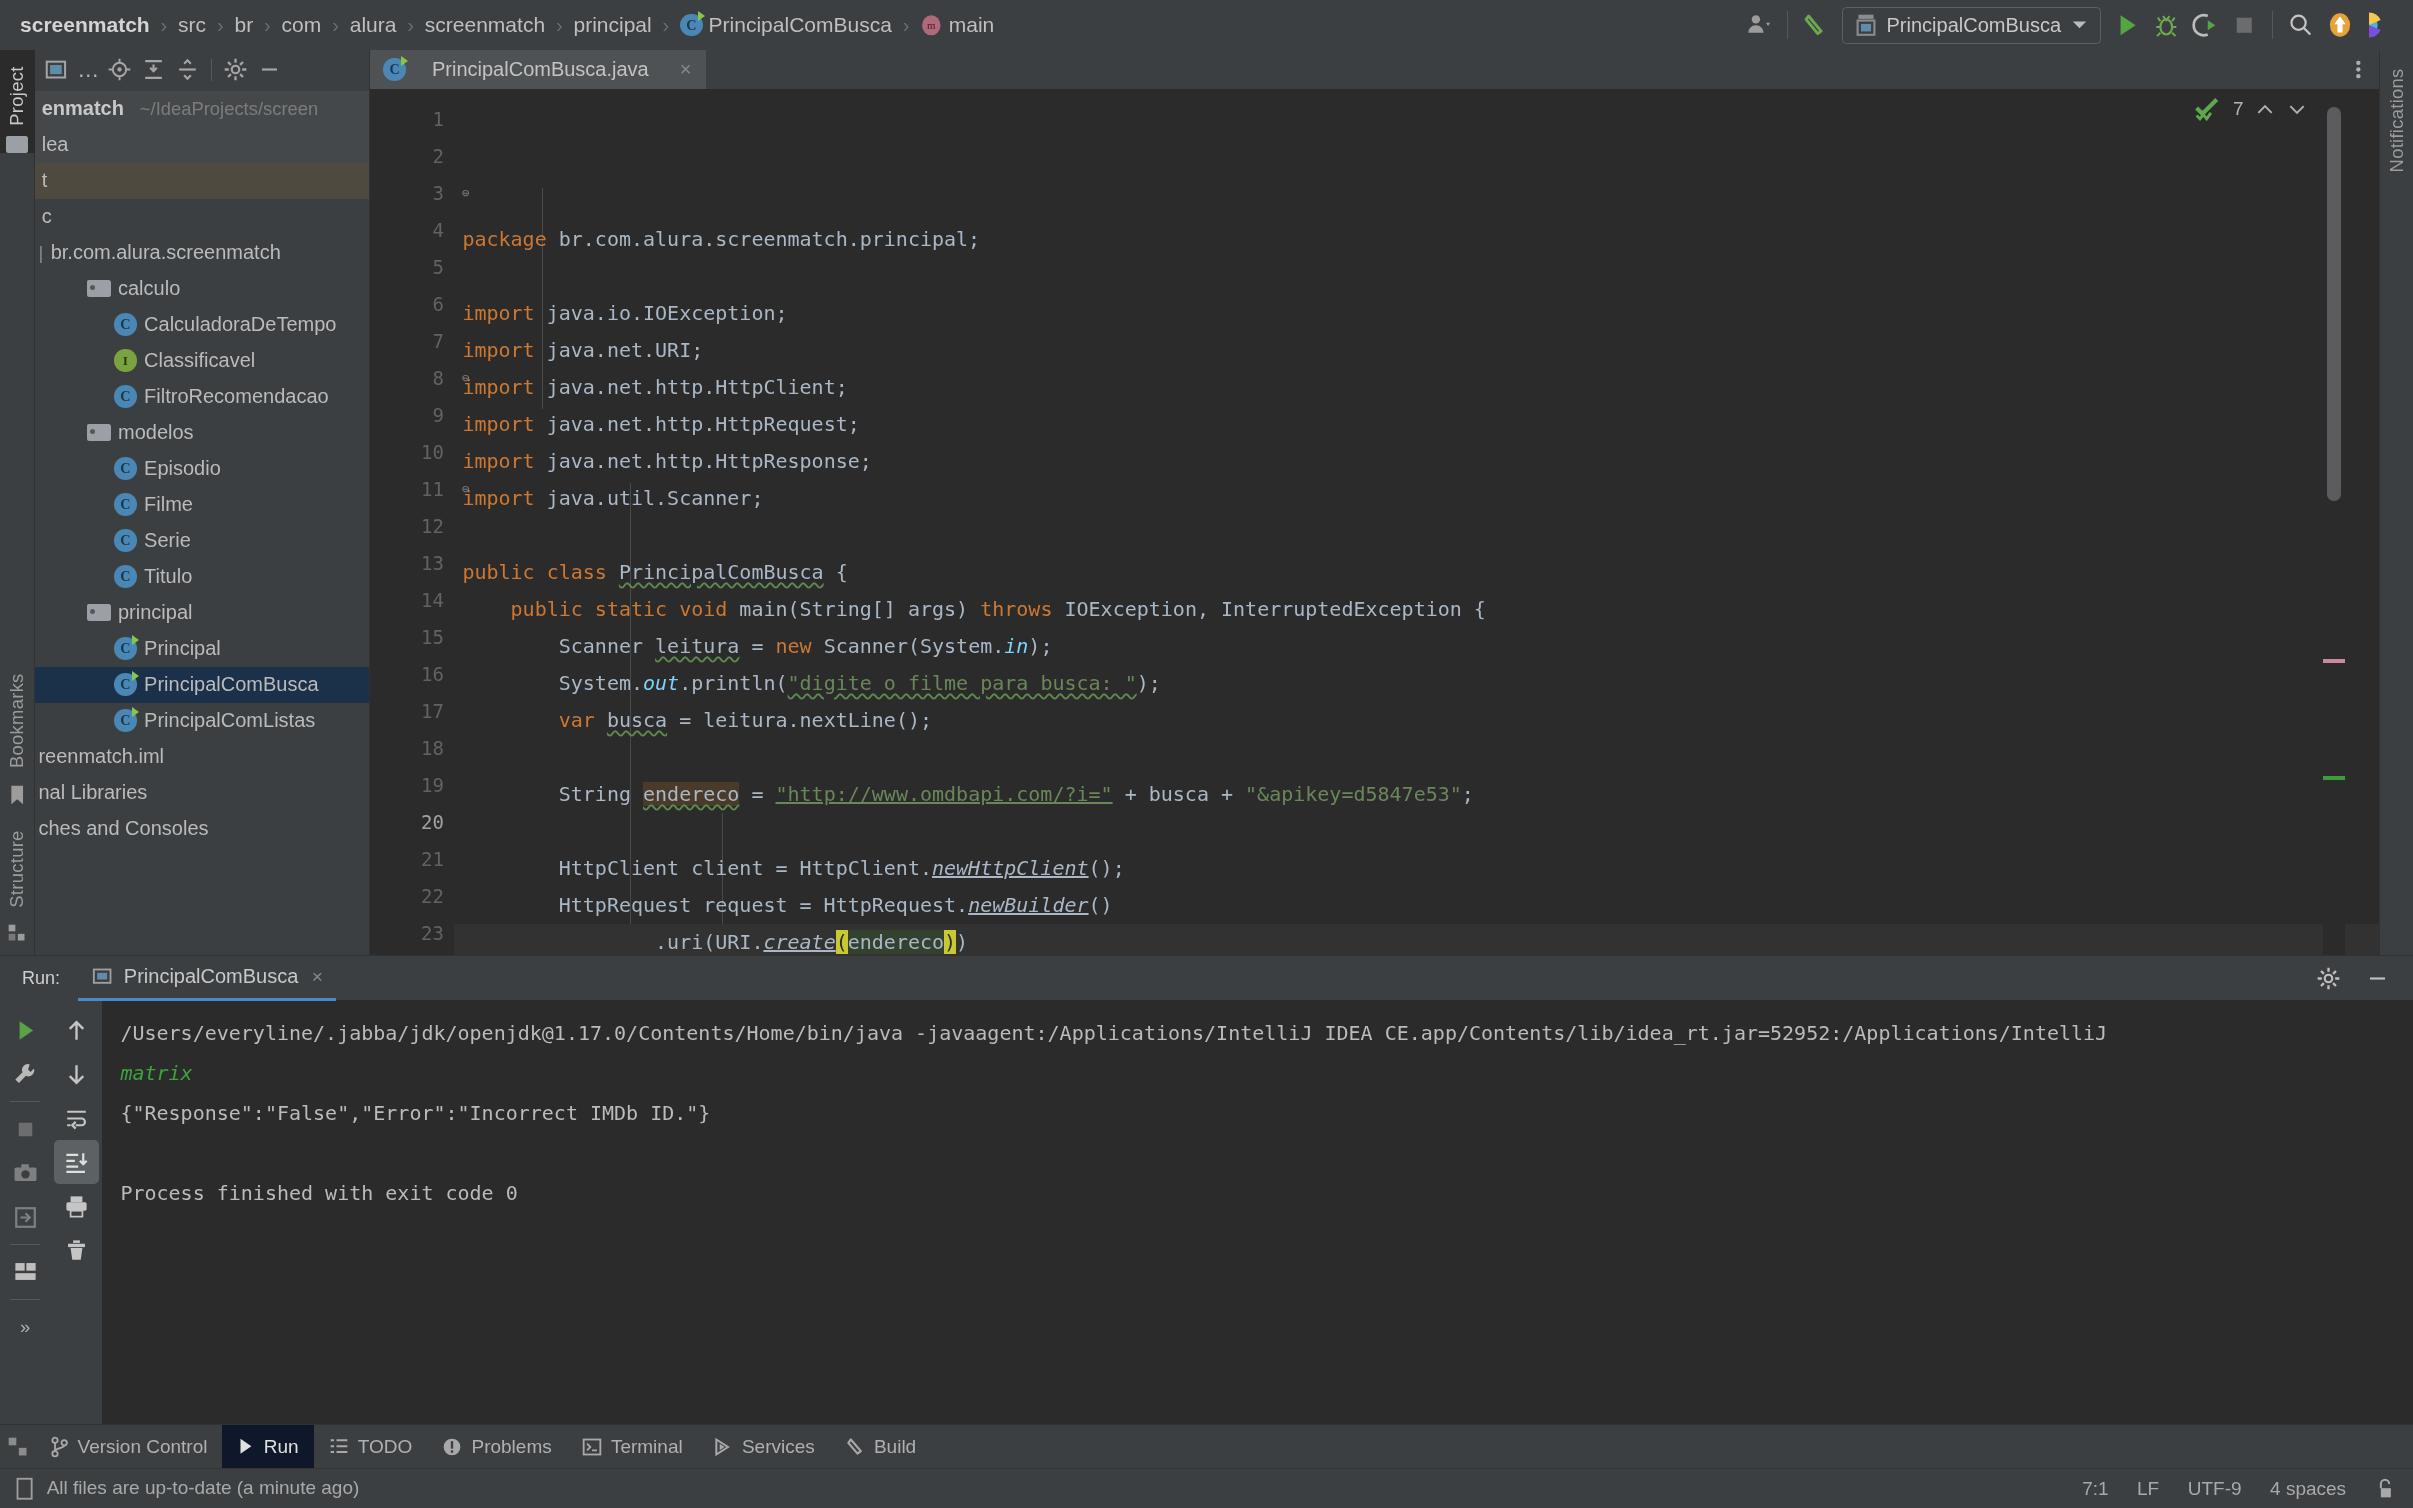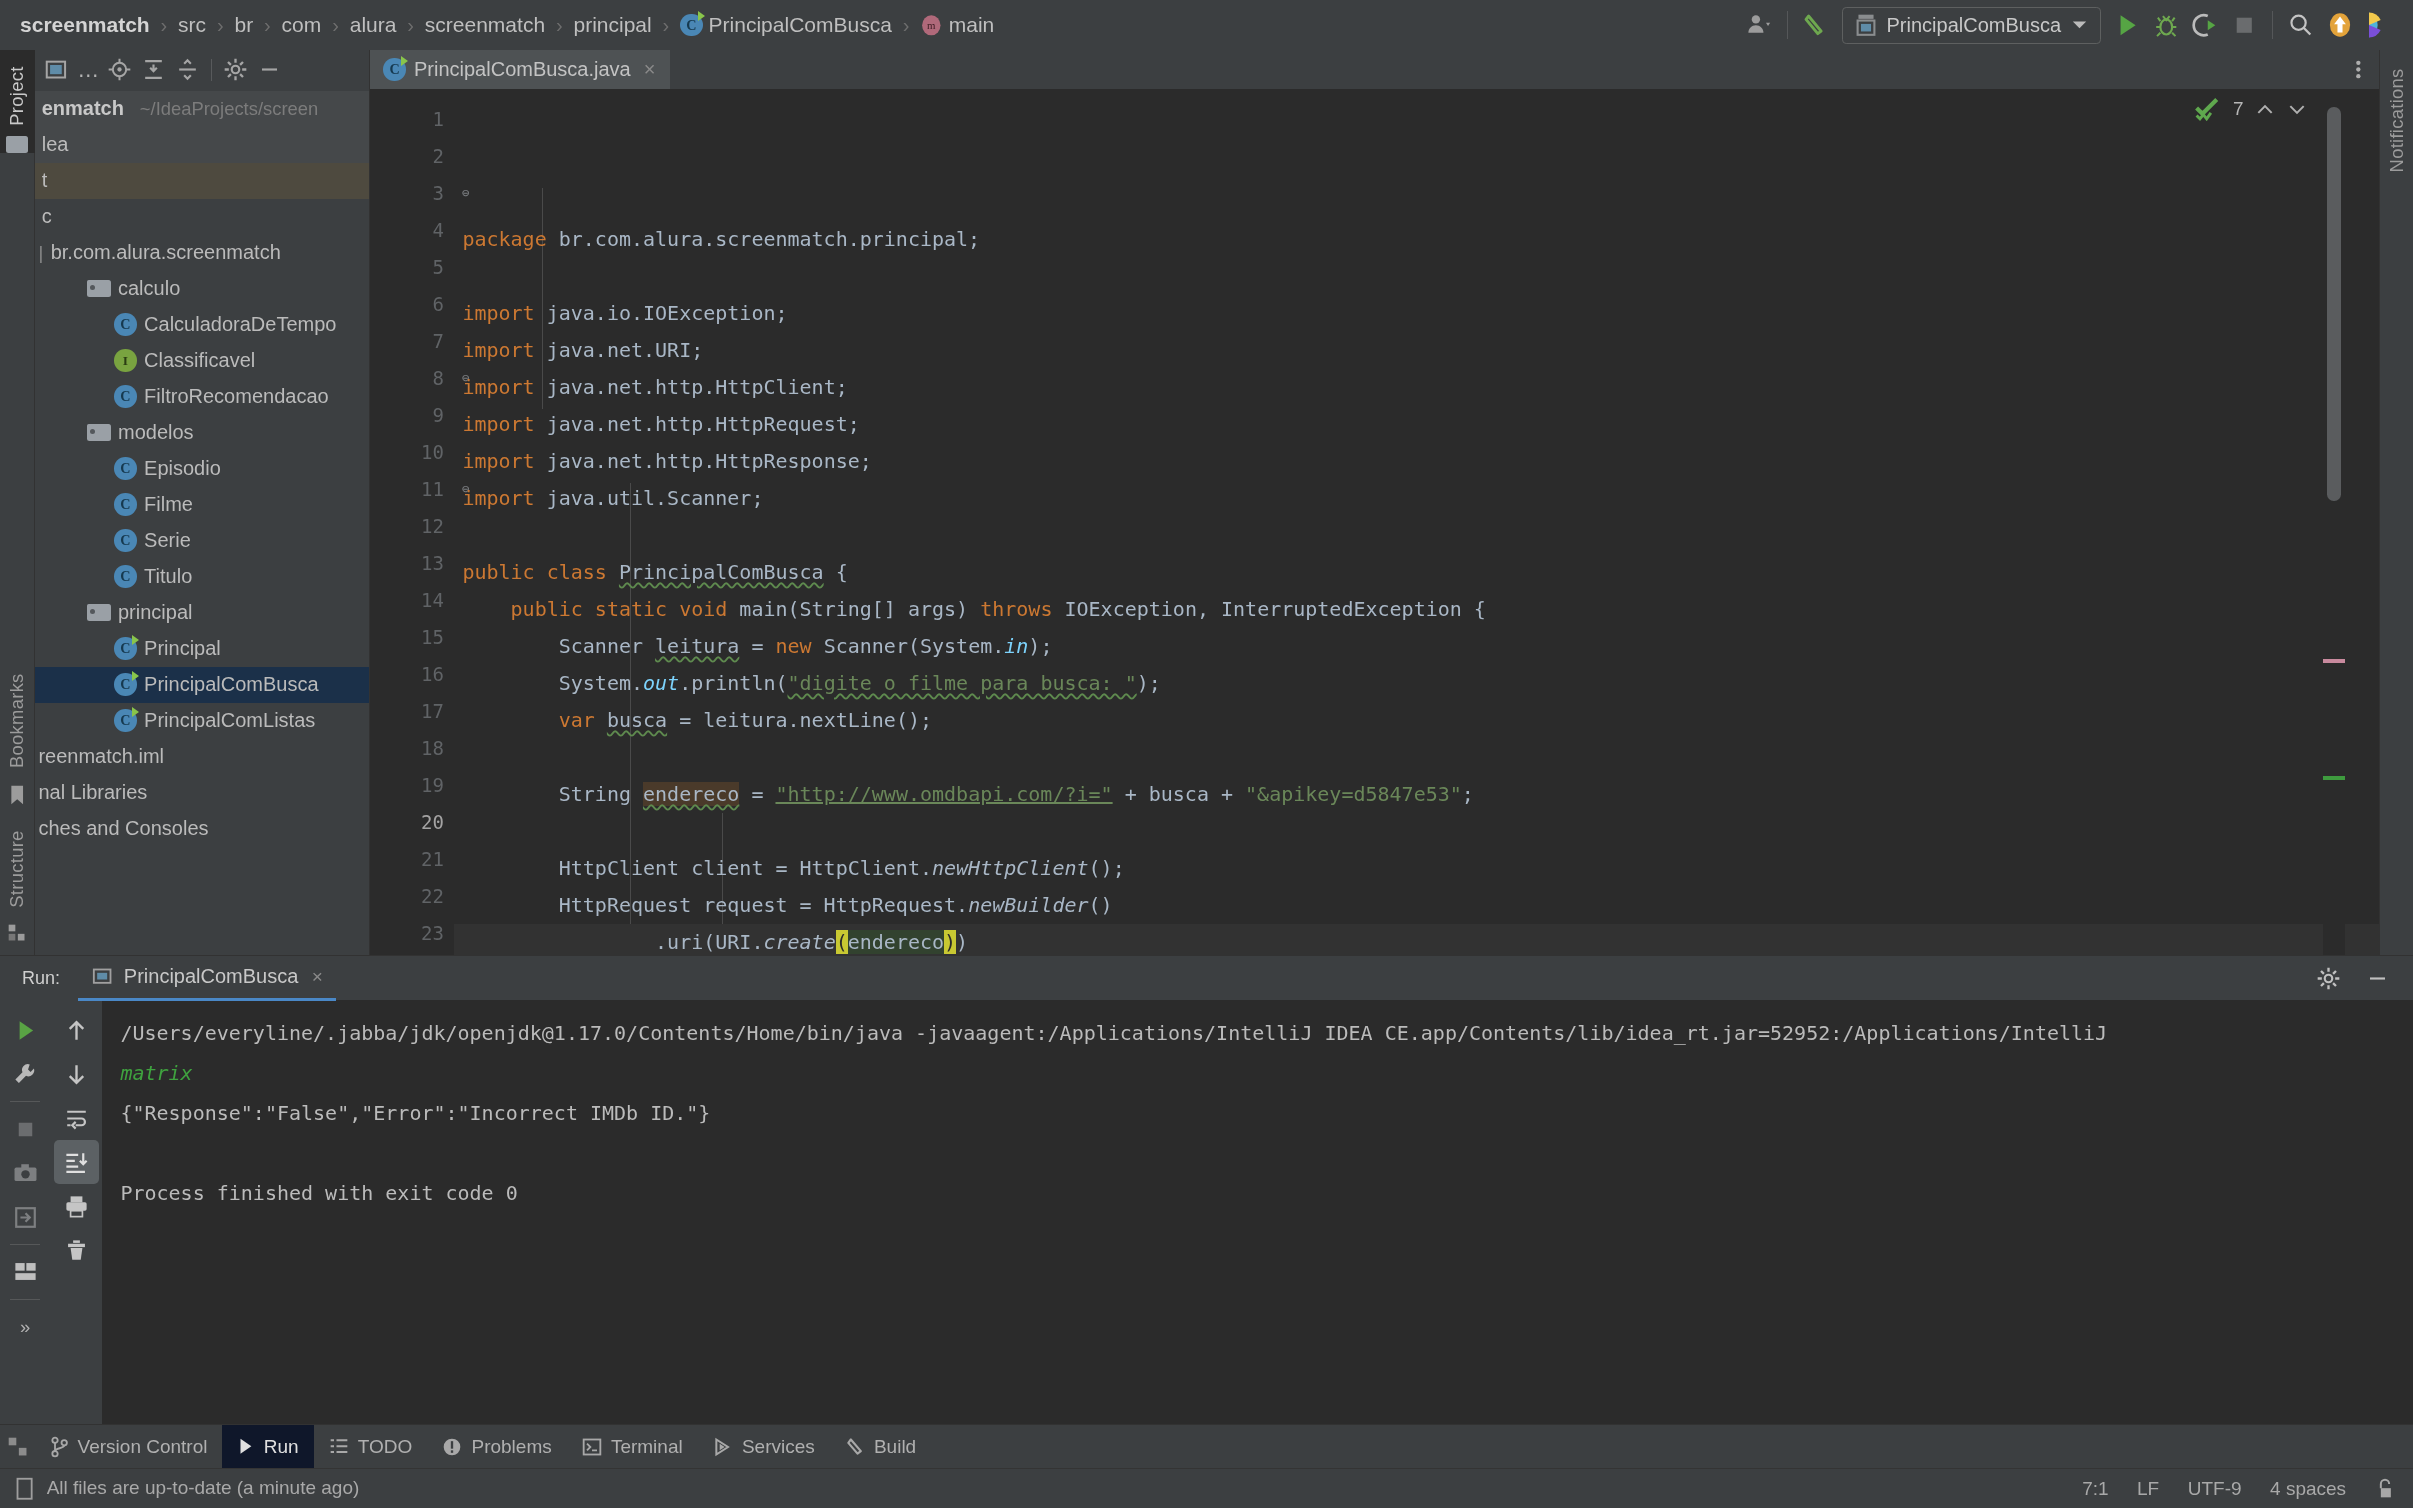--- a/index.html
+++ b/index.html
@@ -101,21 +101,21 @@
     content:""; position:absolute; left: 2.5px; top: 5px; width: 5px; height: 5px;
     background: #54585C; border-radius: 50%;
   }
   .folder-ico.plain { background: #9AA0A6; }
   .folder-ico.plain::before { display:none; }
 
   
   .editor-area { flex: 1; display: flex; flex-direction: column; min-width: 0; background: #2B2B2B; }
   .tabbar { height: 39px; background: #3C3F41; display: flex; align-items: stretch; flex: 0 0 39px; position: relative; }
   .etab {
-    display: flex; align-items: center; gap: 8px; padding: 0 15px 0 13.4px;
+    display: flex; align-items: center; gap: 26px; padding: 0 15px 0 13.4px;
     background: #4E5254; color: #C3C3C3; font-size: 20px;
   }
   .etab .x { color: #8A8A8A; font-size: 20px; margin-left: 5px; }
   .tab-spacer { flex: 1; }
   .tab-more { display:flex; align-items:center; padding: 0 17px; }
 
   .editor-wrap { flex: 1; display: flex; position: relative; min-height: 0; overflow: hidden; }
   .gutter {
     width: 84px; flex: 0 0 84px; background: #2B2B2B; text-align: right;
     padding-top: 11.7px; color: #606366; font-size: 19px;
@@ -131,21 +131,21 @@
   .code {
     flex: 1; padding-top: 11.7px; font-family: "DejaVu Sans Mono", monospace;
     font-size: 20px; color: #A9B7C6; position: relative; overflow: hidden; white-space: pre;
   }
   .cline { height: 37px; line-height: 37px; padding-left: 8.4px; position: relative; white-space: pre; }
   .cline.caret { background: #323232; }
   .k { color: #CC7832; }
   .s { color: #6A8759; }
   .s.link { text-decoration: underline; }
   .st { color: #7dd3fc; font-style: italic; }
-  .m { color: #A9B7C6; font-style: italic; }
+  .m { color: #A9B7C6; font-style: italic; text-decoration: underline; }
   .p { color: #A9B7C6; }
   .typo { text-decoration: underline; text-decoration-style: wavy; text-decoration-color: #5E8A4E; text-underline-offset: 3.4px; }
   .hl-ident { background: #4A3A2A; }
   .sel-green { background: #32422F; }
   .brkt { background: #C8C832; color: #2B2B2B; }
   .indent-guide { position: absolute; top: 0; bottom: 0; width: 0.8px; background: #4A4A4A; }
 
   
   .inspect {
     position: absolute; right: 72px; top: 8.4px; display: flex; align-items: center; gap: 11.7px; z-index: 5;

